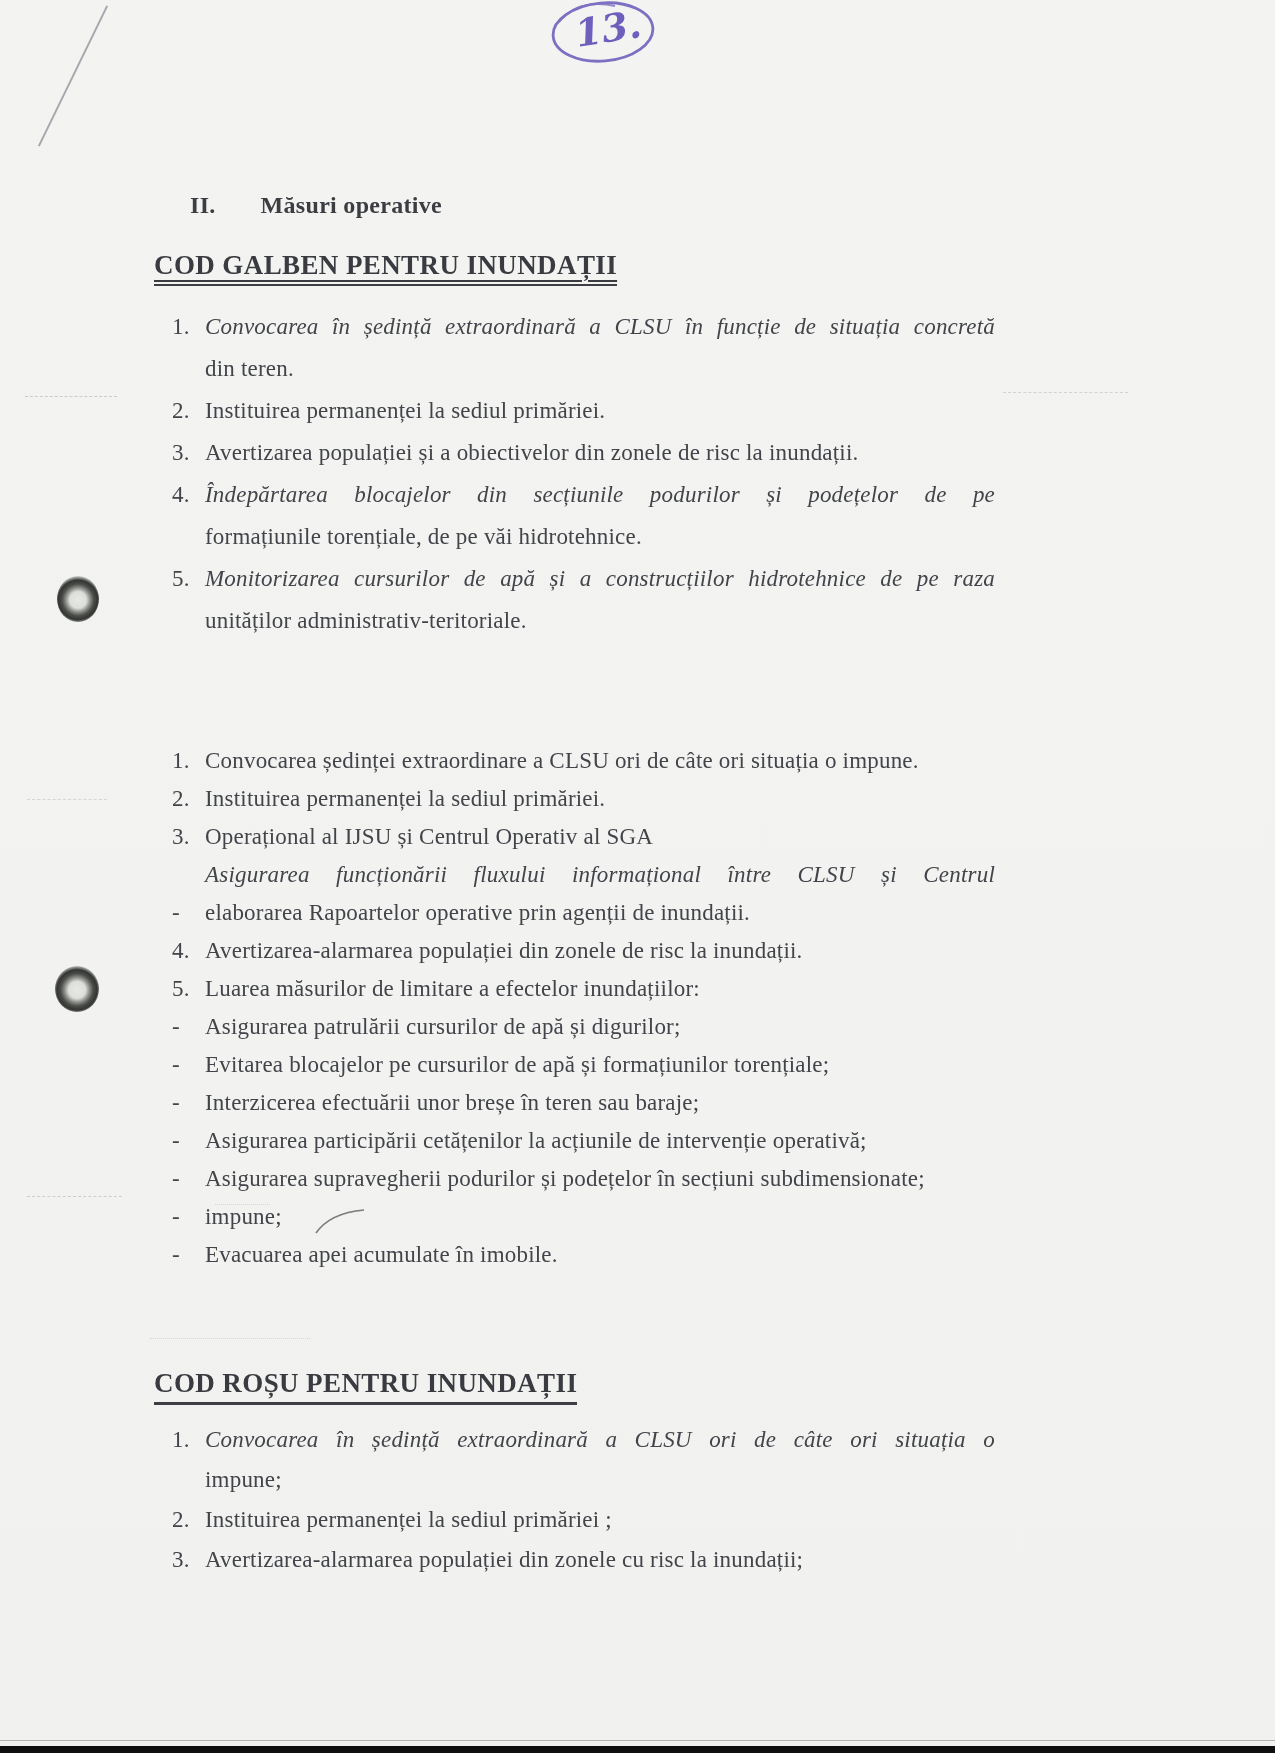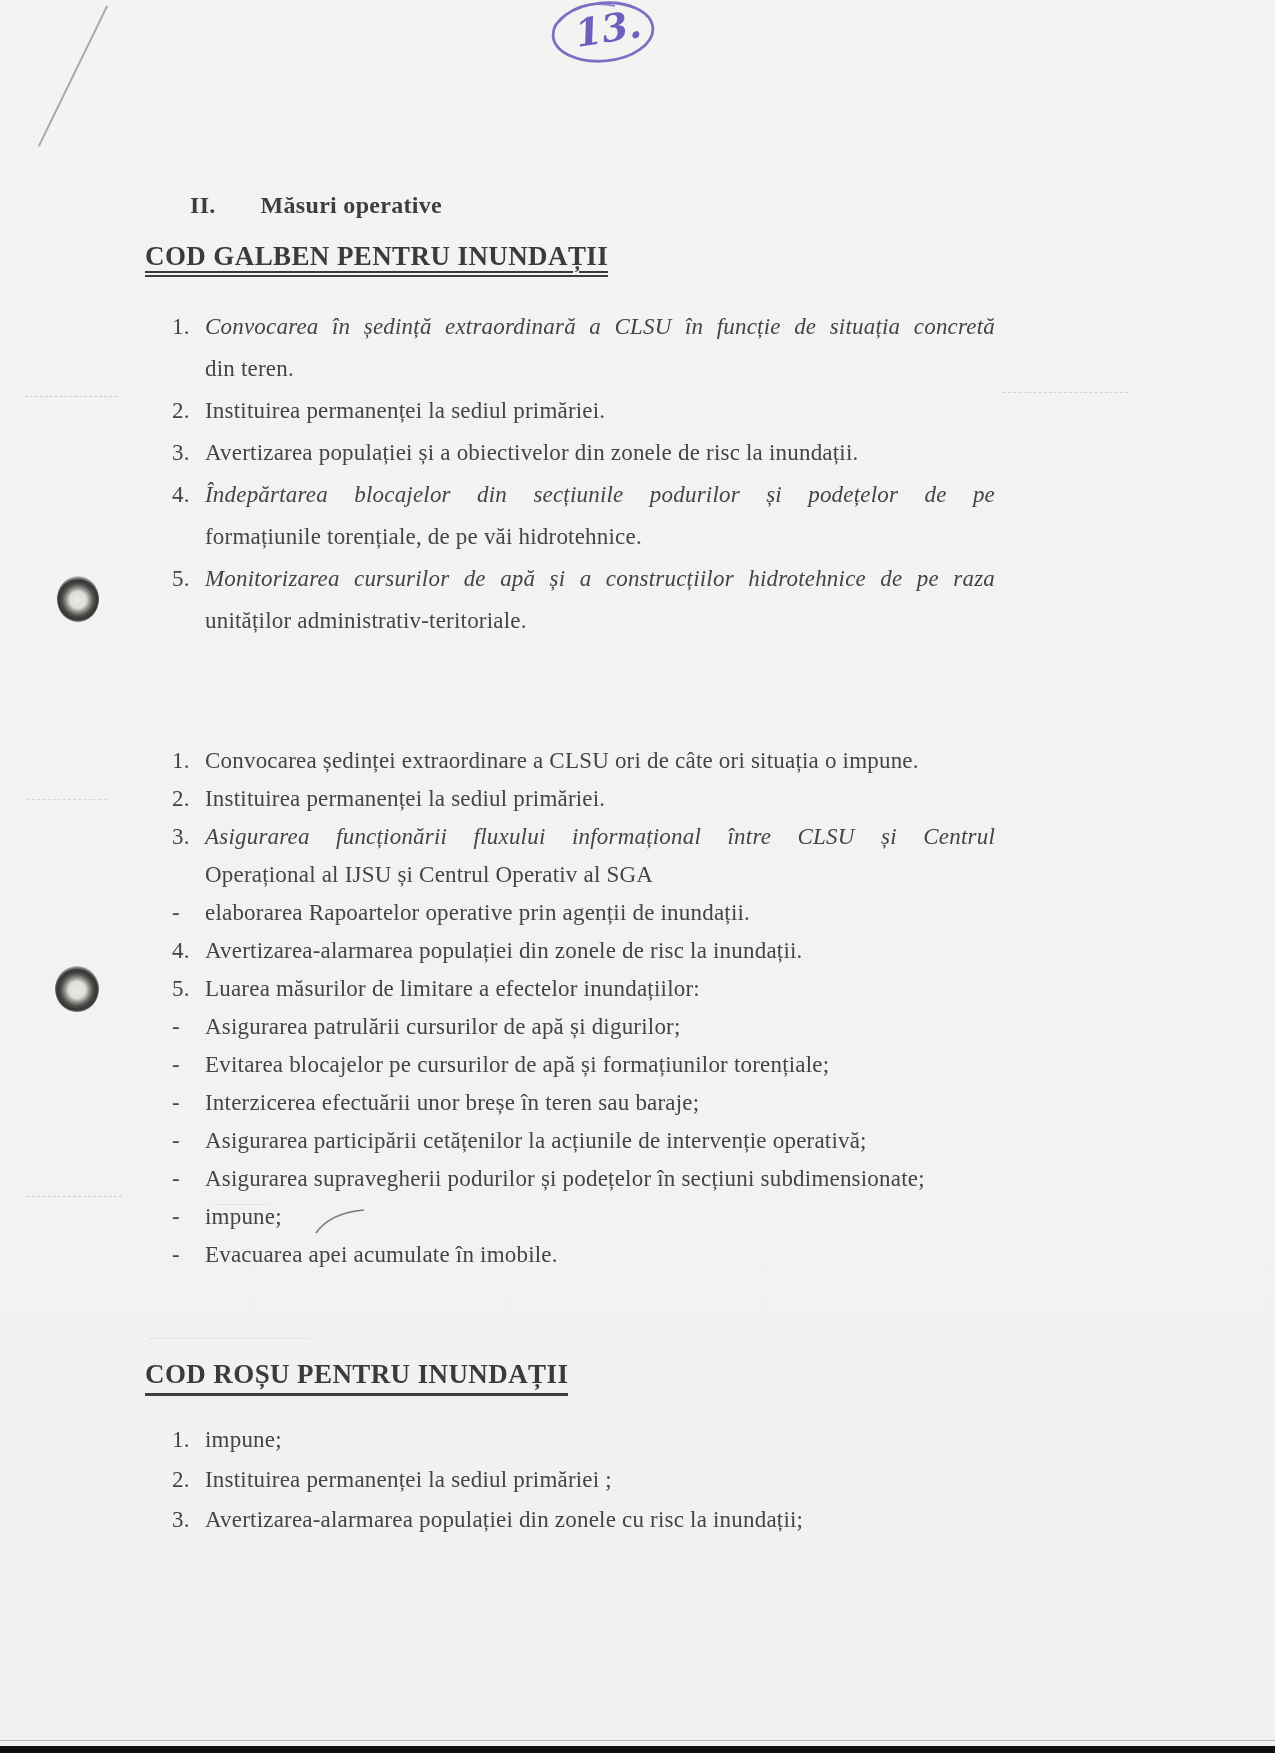--- a/index.html
+++ b/index.html
@@ -23,21 +23,21 @@
   .diag{position:absolute;left:72px;top:-2px;width:2px;height:156px;
     background:#8b9097;transform:rotate(26deg);opacity:.75;}
   
   .doc-heading{
     position:absolute;left:190px;top:192px;
     font-size:24px;font-weight:bold;color:#3c3d42;
     display:flex;gap:45px;letter-spacing:.3px;
   }
   
   .sec-title{
-    position:absolute;left:140px;margin:5px;
+    position:absolute;left:140px;margin:14px;
     font-size:27px;font-weight:bold;color:#3a3b41;
     letter-spacing:.4px;white-space:nowrap;
     padding-bottom:3px;border-bottom:3px solid #3d3e44;
   }
   .sec-title.dbl{
     border-bottom:2px solid #3d3e44;
     text-decoration:underline;
     text-decoration-thickness:2px;
     text-underline-offset:6px;
   }
@@ -137,22 +137,22 @@
       </div>
       <div class="item">
         <span class="marker">2.</span>
         <div class="lines">
           <div class="line">Instituirea permanenței la sediul primăriei.</div>
         </div>
       </div>
       <div class="item">
         <span class="marker">3.</span>
         <div class="lines">
+          <div class="line">Operațional al IJSU și Centrul Operativ al SGA</div>
           <div class="line just">Asigurarea funcționării fluxului informațional între CLSU și Centrul</div>
-          <div class="line">Operațional al IJSU și Centrul Operativ al SGA</div>
         </div>
       </div>
       <div class="item">
         <span class="marker">-</span>
         <div class="lines">
           <div class="line">elaborarea Rapoartelor operative prin agenții de inundații.</div>
         </div>
       </div>
       <div class="item">
         <span class="marker">4.</span>
@@ -208,20 +208,21 @@
           <div class="line">Evacuarea apei acumulate în imobile.</div>
         </div>
       </div>
     </div>
 
   <h2 class="sec-title" style="top:1354px">COD ROȘU PENTRU INUNDAȚII</h2>
   <div class="items lh40" style="top:1420px">
       <div class="item">
         <span class="marker">1.</span>
         <div class="lines">
+          <div class="line just">Convocarea în ședință extraordinară a CLSU ori de câte ori situația o</div>
           <div class="line">impune;</div>
         </div>
       </div>
       <div class="item">
         <span class="marker">2.</span>
         <div class="lines">
           <div class="line">Instituirea permanenței la sediul primăriei ;</div>
         </div>
       </div>
       <div class="item">

